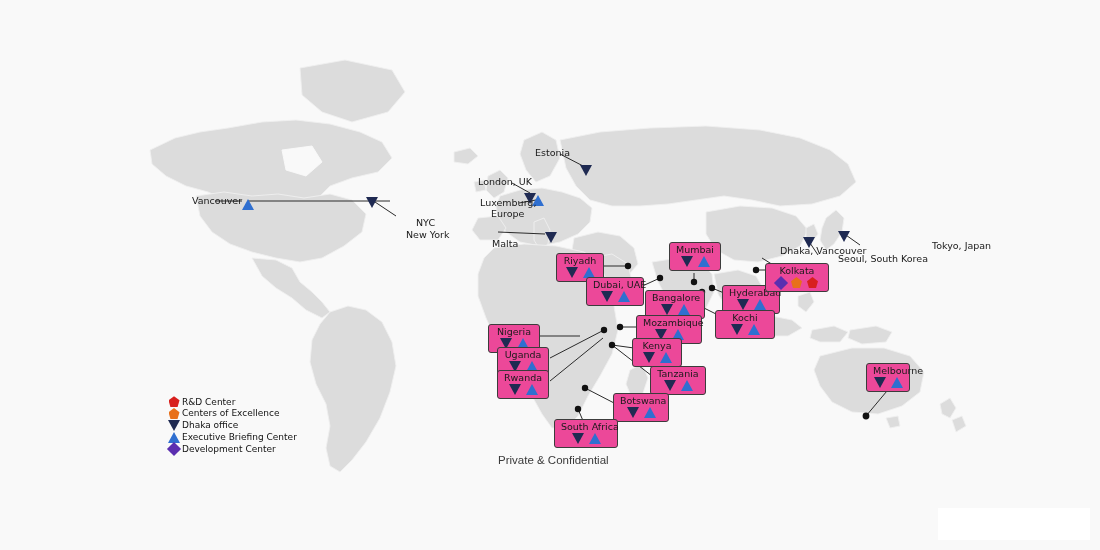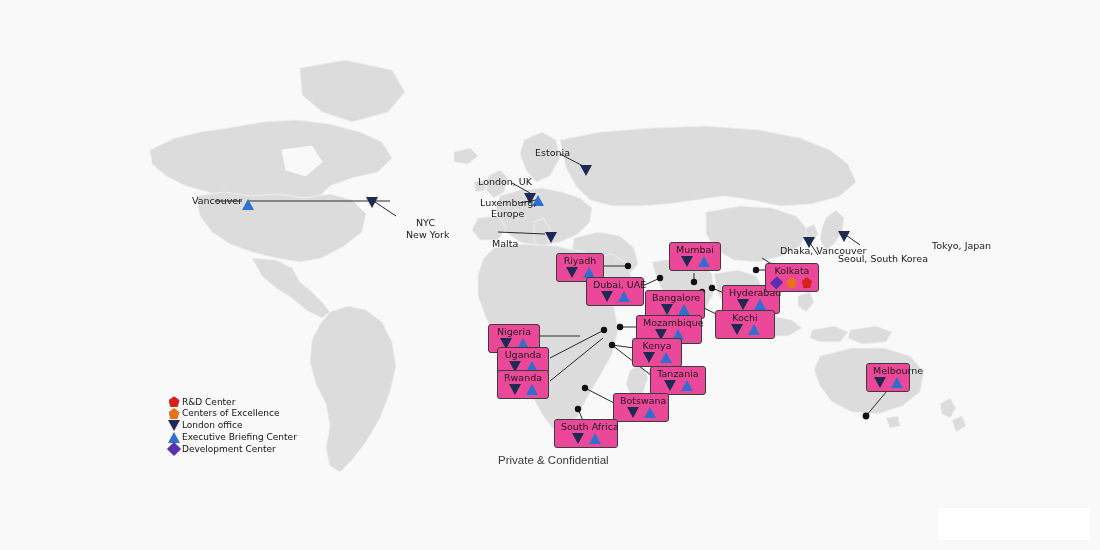--- a/index.html
+++ b/index.html
@@ -382,21 +382,21 @@
   </div>
 
   <div class="callout" style="left:715px; top:310px; width:60px;">
     <span class="callout-label">Kochi</span>
     <span class="callout-icons">
       <span class="ico ico-sales"></span>
       <span class="ico ico-ebc"></span>
     </span>
   </div>
 
-  <div class="callout" style="left:765px; top:263px; width:54px;">
+  <div class="callout" style="left:765px; top:263px; width:64px;">
     <span class="callout-label">Kolkata</span>
     <span class="callout-icons">
       <span class="ico ico-dev"></span>
       <span class="ico ico-coe"></span>
       <span class="ico ico-rnd"></span>
     </span>
   </div>
 
   <div class="callout" style="left:488px; top:324px; width:52px;">
     <span class="callout-label">Nigeria</span>
@@ -480,21 +480,21 @@
     <div class="legend-row">
       <span class="legend-icon">
         <span class="ico ico-coe"></span>
       </span>
       <span class="legend-text">Centers of Excellence</span>
     </div>
     <div class="legend-row">
       <span class="legend-icon">
         <span class="ico ico-sales"></span>
       </span>
-      <span class="legend-text">London office</span>
+      <span class="legend-text">Dhaka office</span>
     </div>
     <div class="legend-row">
       <span class="legend-icon">
         <span class="ico ico-ebc"></span>
       </span>
       <span class="legend-text">Executive Briefing Center</span>
     </div>
     <div class="legend-row">
       <span class="legend-icon">
         <span class="ico ico-dev"></span>

